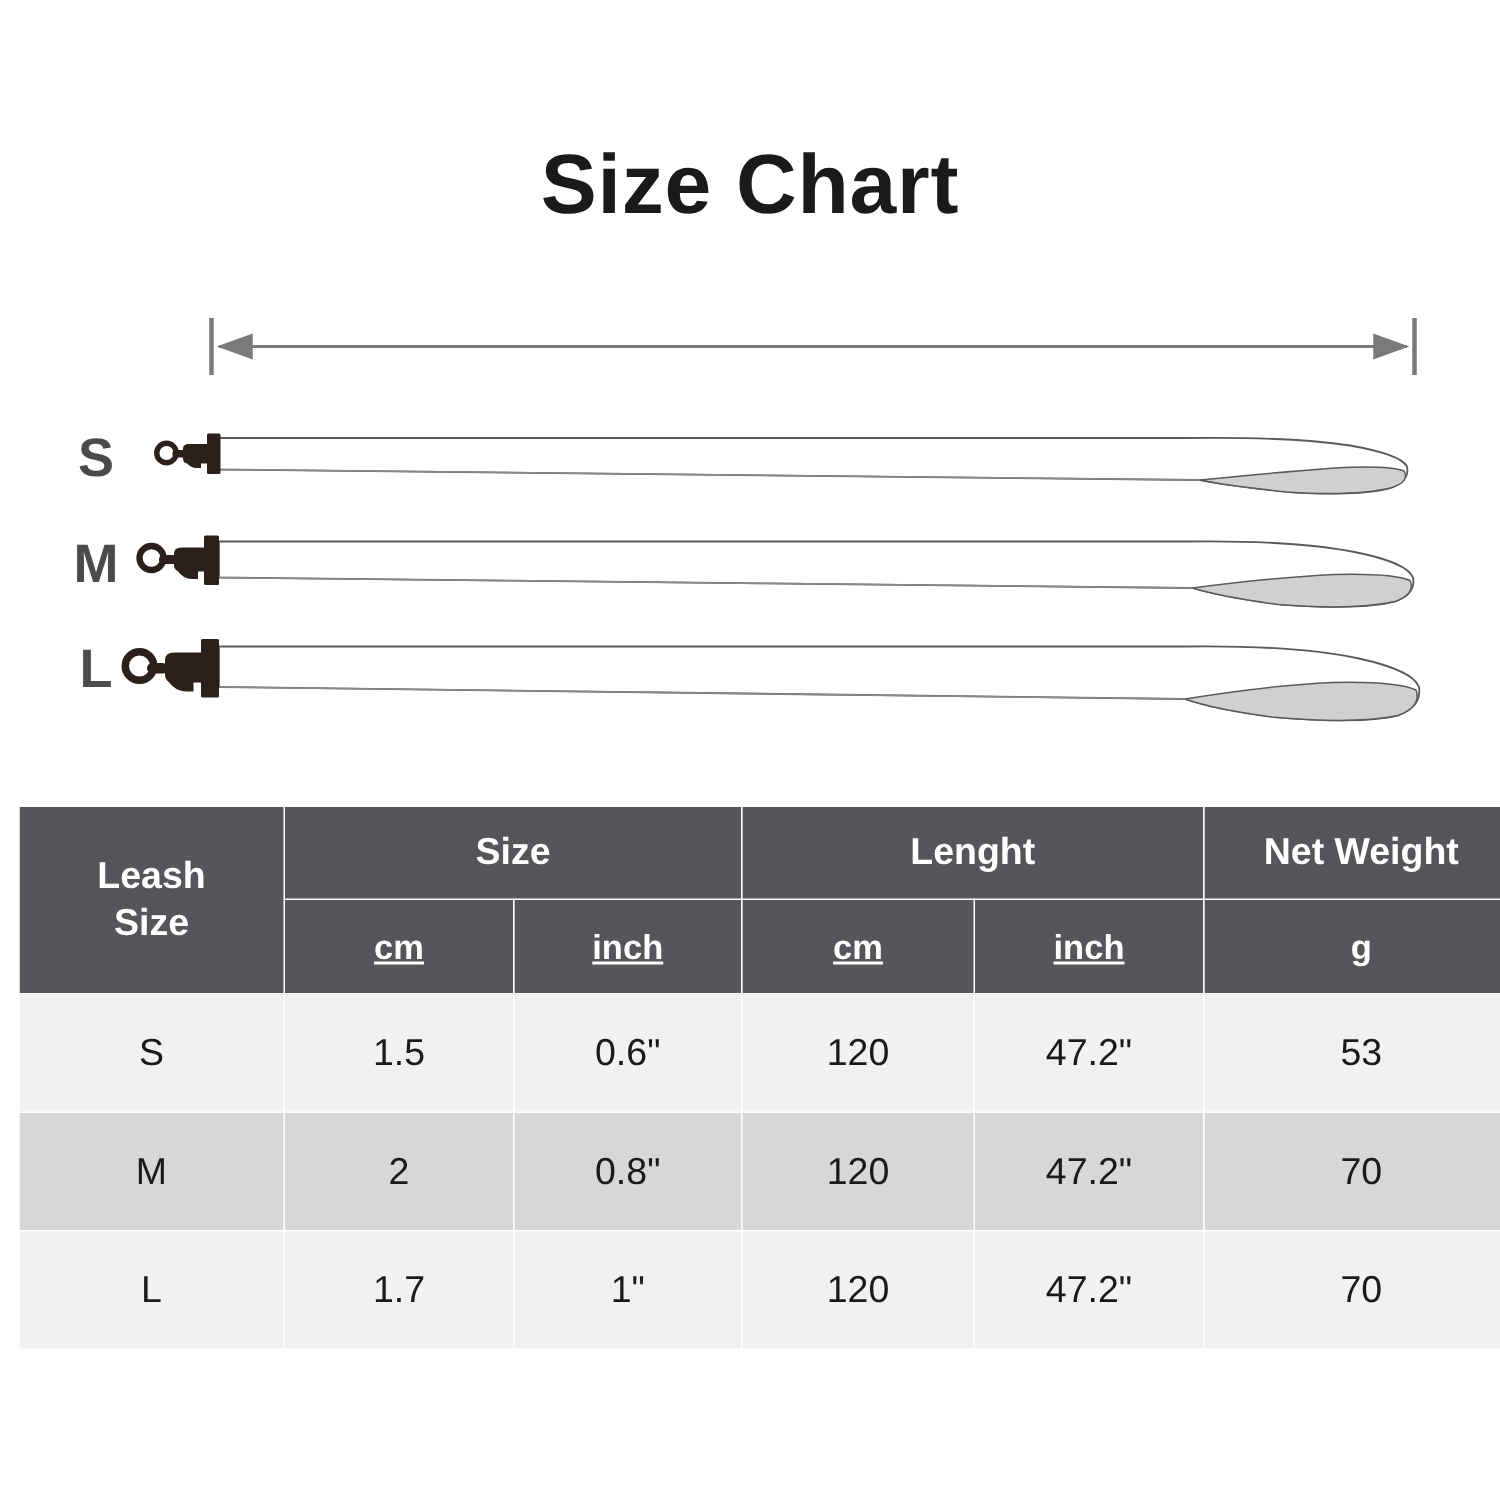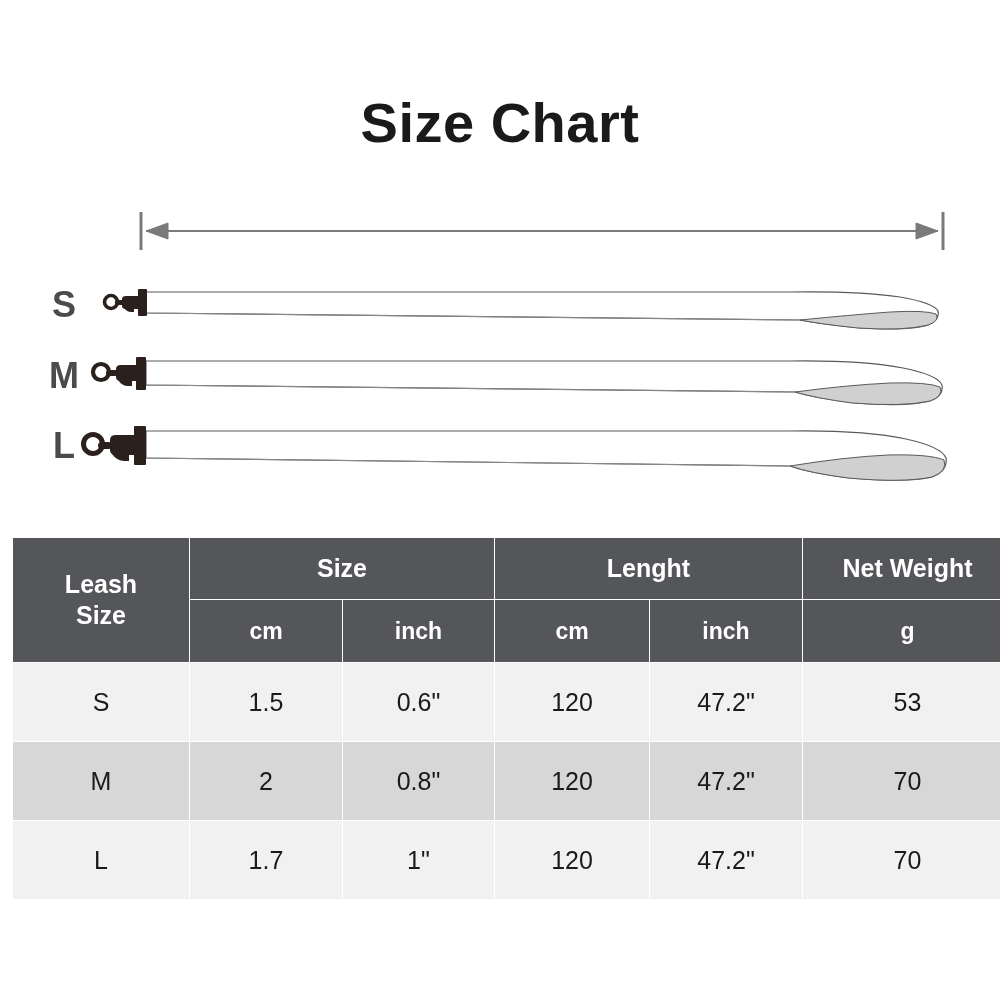--- a/index.html
+++ b/index.html
@@ -88,20 +88,21 @@
     padding: 0;
   }
   .size-table thead th {
     background: #55565a;
     color: #ffffff;
     font-size: 25px;
     font-weight: bold;
   }
   .size-table thead th.sub {
     font-size: 23px;
+    text-decoration: underline;
   }
   .th-leash {
     height: 123px;
     line-height: 1.25;
   }
   .th-group {
     height: 61px;
   }
   .th-sub {
     height: 62px;

